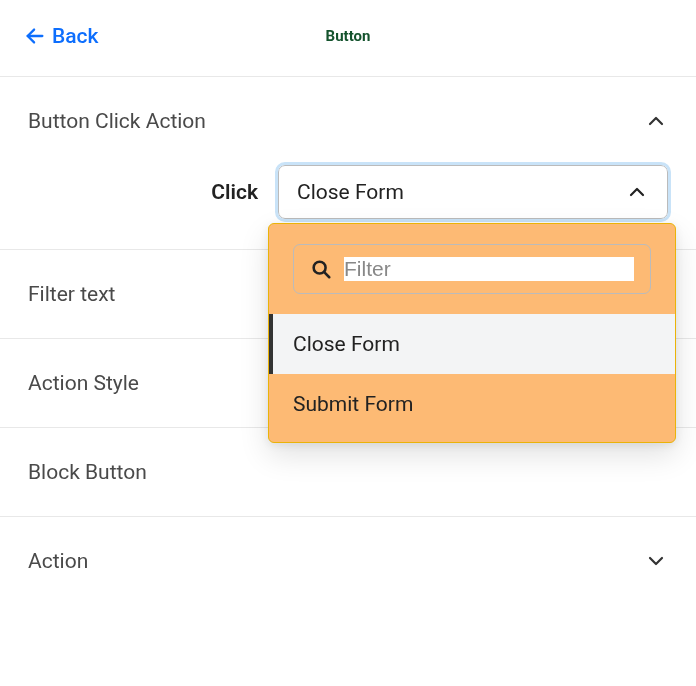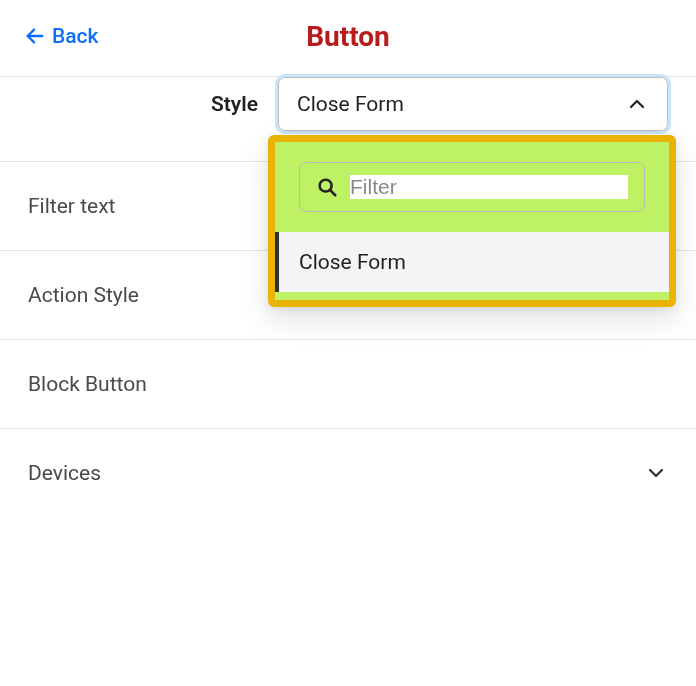--- a/index.html
+++ b/index.html
@@ -30,23 +30,23 @@
       font-weight: 500;
       cursor: pointer;
     }
     .back-arrow {
       display: inline-flex;
     }
     .page-title {
       position: absolute;
       left: 50%;
       transform: translateX(-50%);
-      font-size: 28px;
+      font-size: 15px;
       font-weight: 700;
-      color: #b91c1c;
+      color: #14532d;
     }
     .divider {
       border: none;
       border-top: 1px solid #e8e8e8;
     }
     .section {
       padding: 0;
     }
     .section-header {
       display: flex;
@@ -97,22 +97,22 @@
       outline-offset: 0;
     }
     .select-value {
       color: #222;
     }
     .dropdown {
       position: absolute;
       top: 58px;
       left: 268px;
       right: 20px;
-      background: #bef264;
-      border: 7px solid #eab308;
+      background: #fdba74;
+      border: 1px solid #eab308;
       border-radius: 6px;
       box-shadow: 0 12px 30px rgba(0,0,0,0.12), 0 2px 8px rgba(0,0,0,0.08);
       z-index: 10;
       padding-bottom: 8px;
     }
     .dropdown-search-wrap {
       padding: 20px 24px;
     }
     .dropdown-search {
       display: flex;
@@ -163,23 +163,31 @@
       </svg>
     </span>
     <span>Back</span>
   </div>
   <div class="page-title">Button</div>
 </div>
 
 <hr class="divider">
 
 <div class="section">
+  <div class="section-header">
+    <span class="section-title">Button Click Action</span>
+    <span class="chevron">
+      <svg width="24" height="24" viewBox="0 0 24 24" fill="none" stroke="#333" stroke-width="2.2" stroke-linecap="round" stroke-linejoin="round">
+        <polyline points="6 15 12 9 18 15"></polyline>
+      </svg>
+    </span>
+  </div>
 
   <div class="action-row">
-    <div class="action-label">Style</div>
+    <div class="action-label">Click</div>
     <div class="select-box">
       <span class="select-value">Close Form</span>
       <span class="chevron">
         <svg width="24" height="24" viewBox="0 0 24 24" fill="none" stroke="#222" stroke-width="2.2" stroke-linecap="round" stroke-linejoin="round">
           <polyline points="6 15 12 9 18 15"></polyline>
         </svg>
       </span>
     </div>
 
     <div class="dropdown">
@@ -188,20 +196,21 @@
           <span class="search-icon">
             <svg width="22" height="22" viewBox="0 0 24 24" fill="none" stroke="#222" stroke-width="2.8" stroke-linecap="round" stroke-linejoin="round">
               <circle cx="10.5" cy="10.5" r="6.5"></circle>
               <line x1="21" y1="21" x2="15.5" y2="15.5"></line>
             </svg>
           </span>
           <input type="text" placeholder="Filter" style="">
         </div>
       </div>
       <div class="dropdown-option selected">Close Form</div>
+      <div class="dropdown-option">Submit Form</div>
     </div>
   </div>
 </div>
 
 <div class="section-row">
   <div class="section-header compact">
     <span class="section-title">Filter text</span>
   </div>
 </div>
 
@@ -212,20 +221,20 @@
 </div>
 
 <div class="section-row">
   <div class="section-header compact">
     <span class="section-title">Block Button</span>
   </div>
 </div>
 
 <div class="section-row">
   <div class="section-header compact">
-    <span class="section-title">Devices</span>
+    <span class="section-title">Action</span>
     <span class="chevron">
       <svg width="24" height="24" viewBox="0 0 24 24" fill="none" stroke="#333" stroke-width="2.2" stroke-linecap="round" stroke-linejoin="round">
         <polyline points="6 9 12 15 18 9"></polyline>
       </svg>
     </span>
   </div>
 </div>
 
 </body></html>

